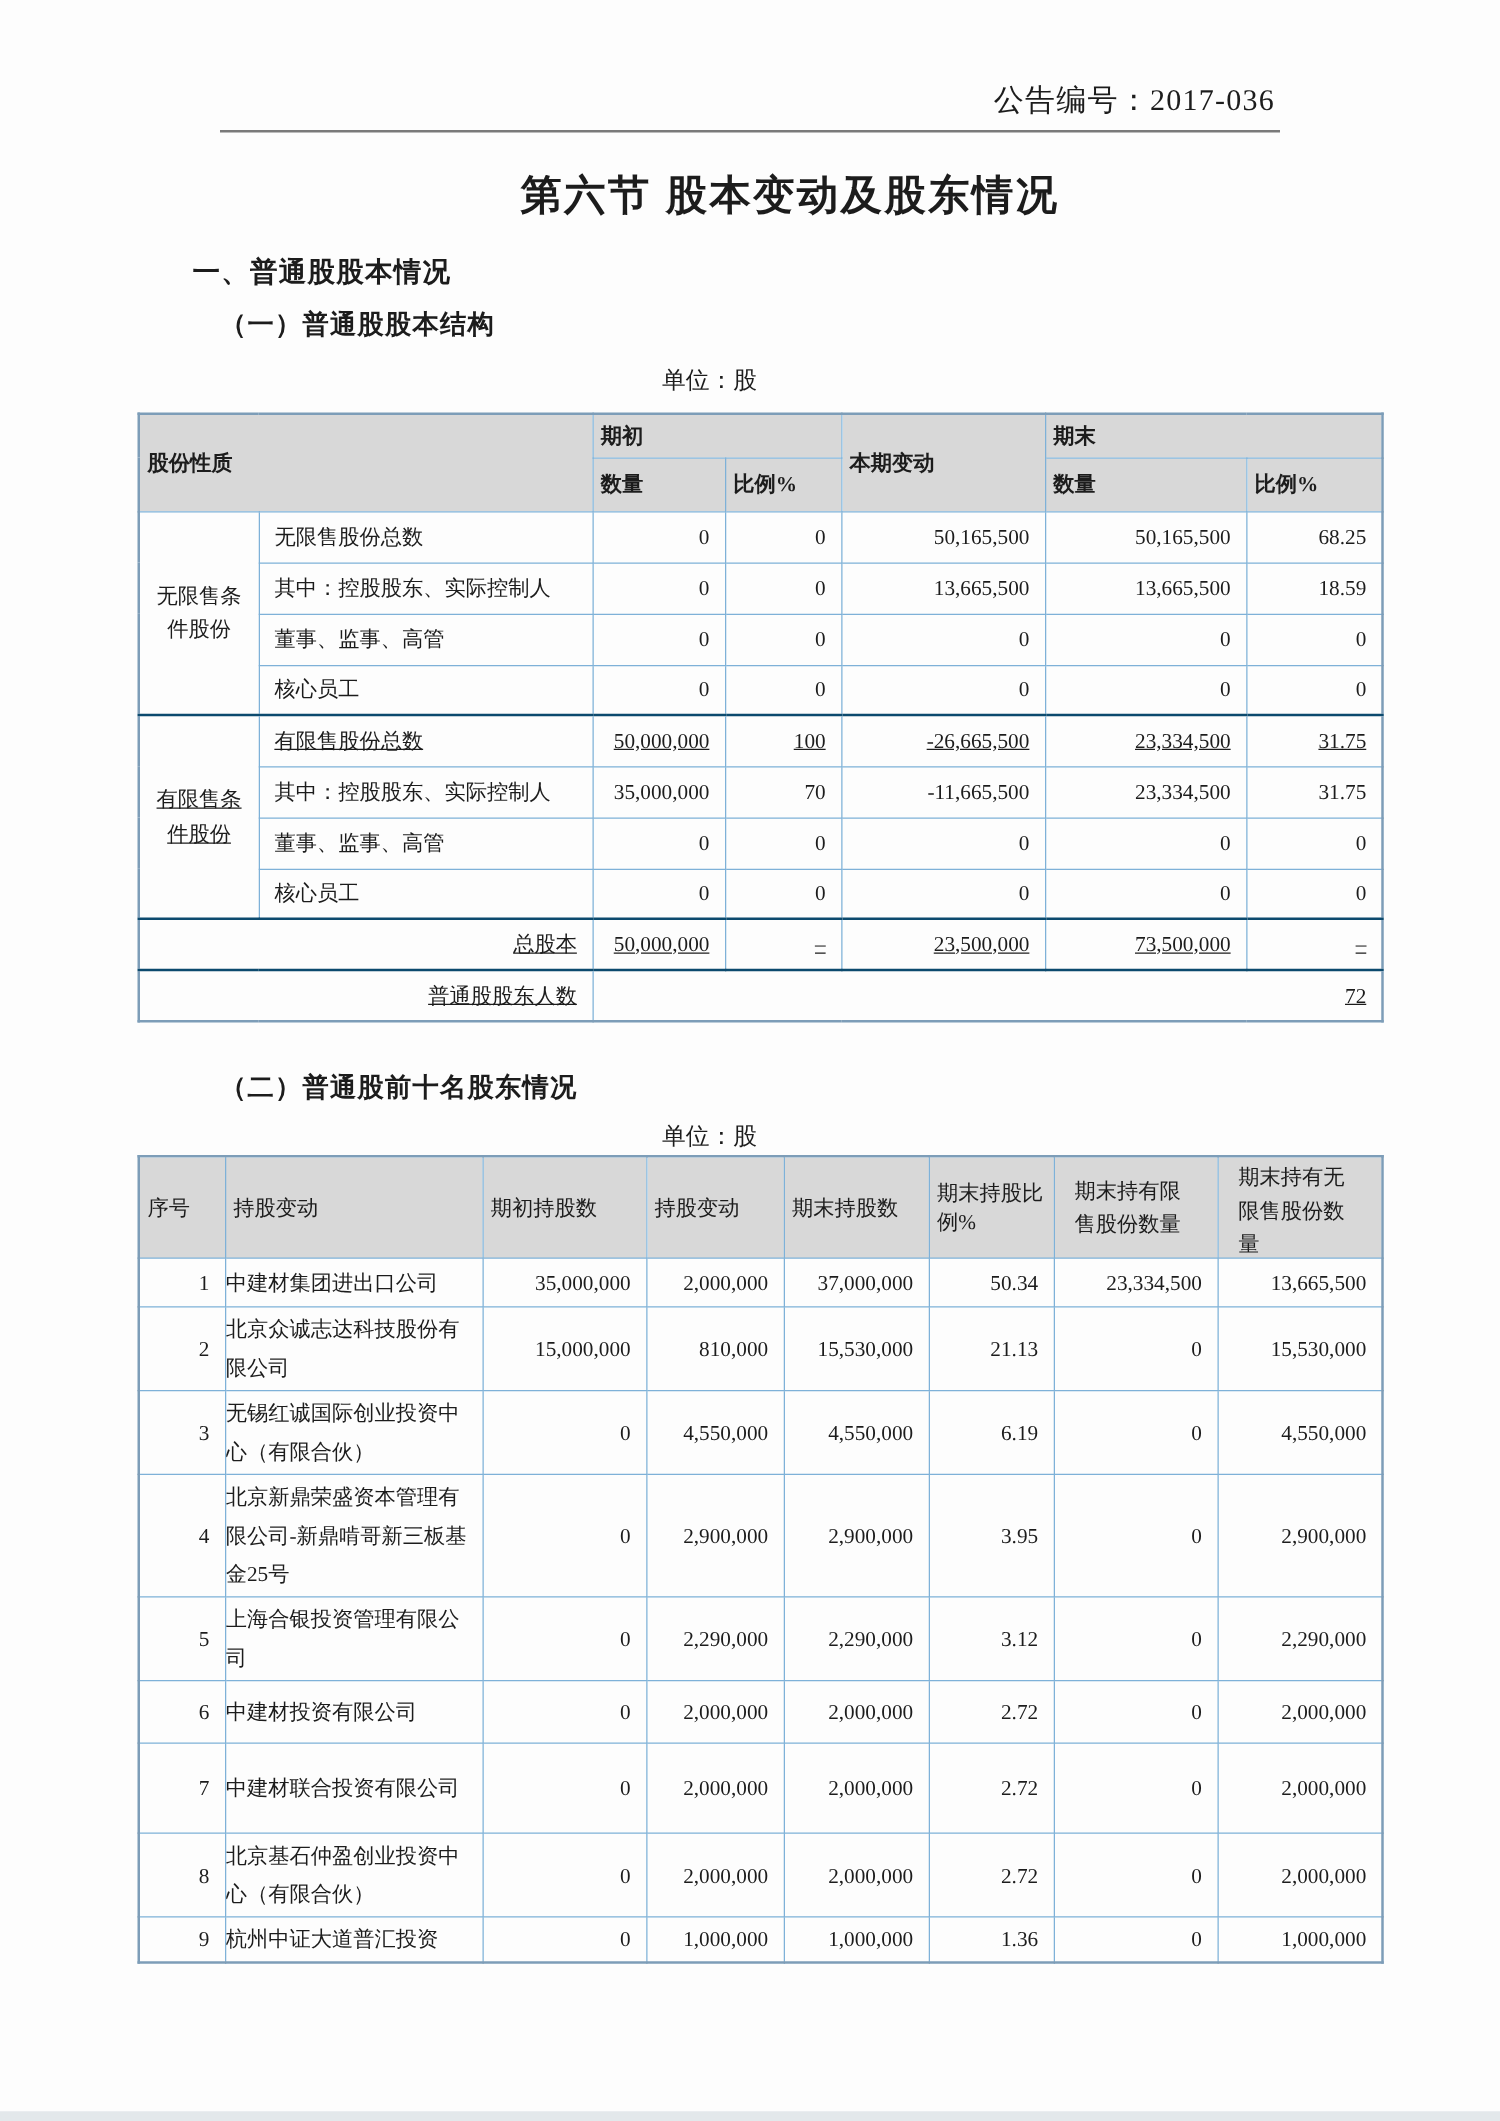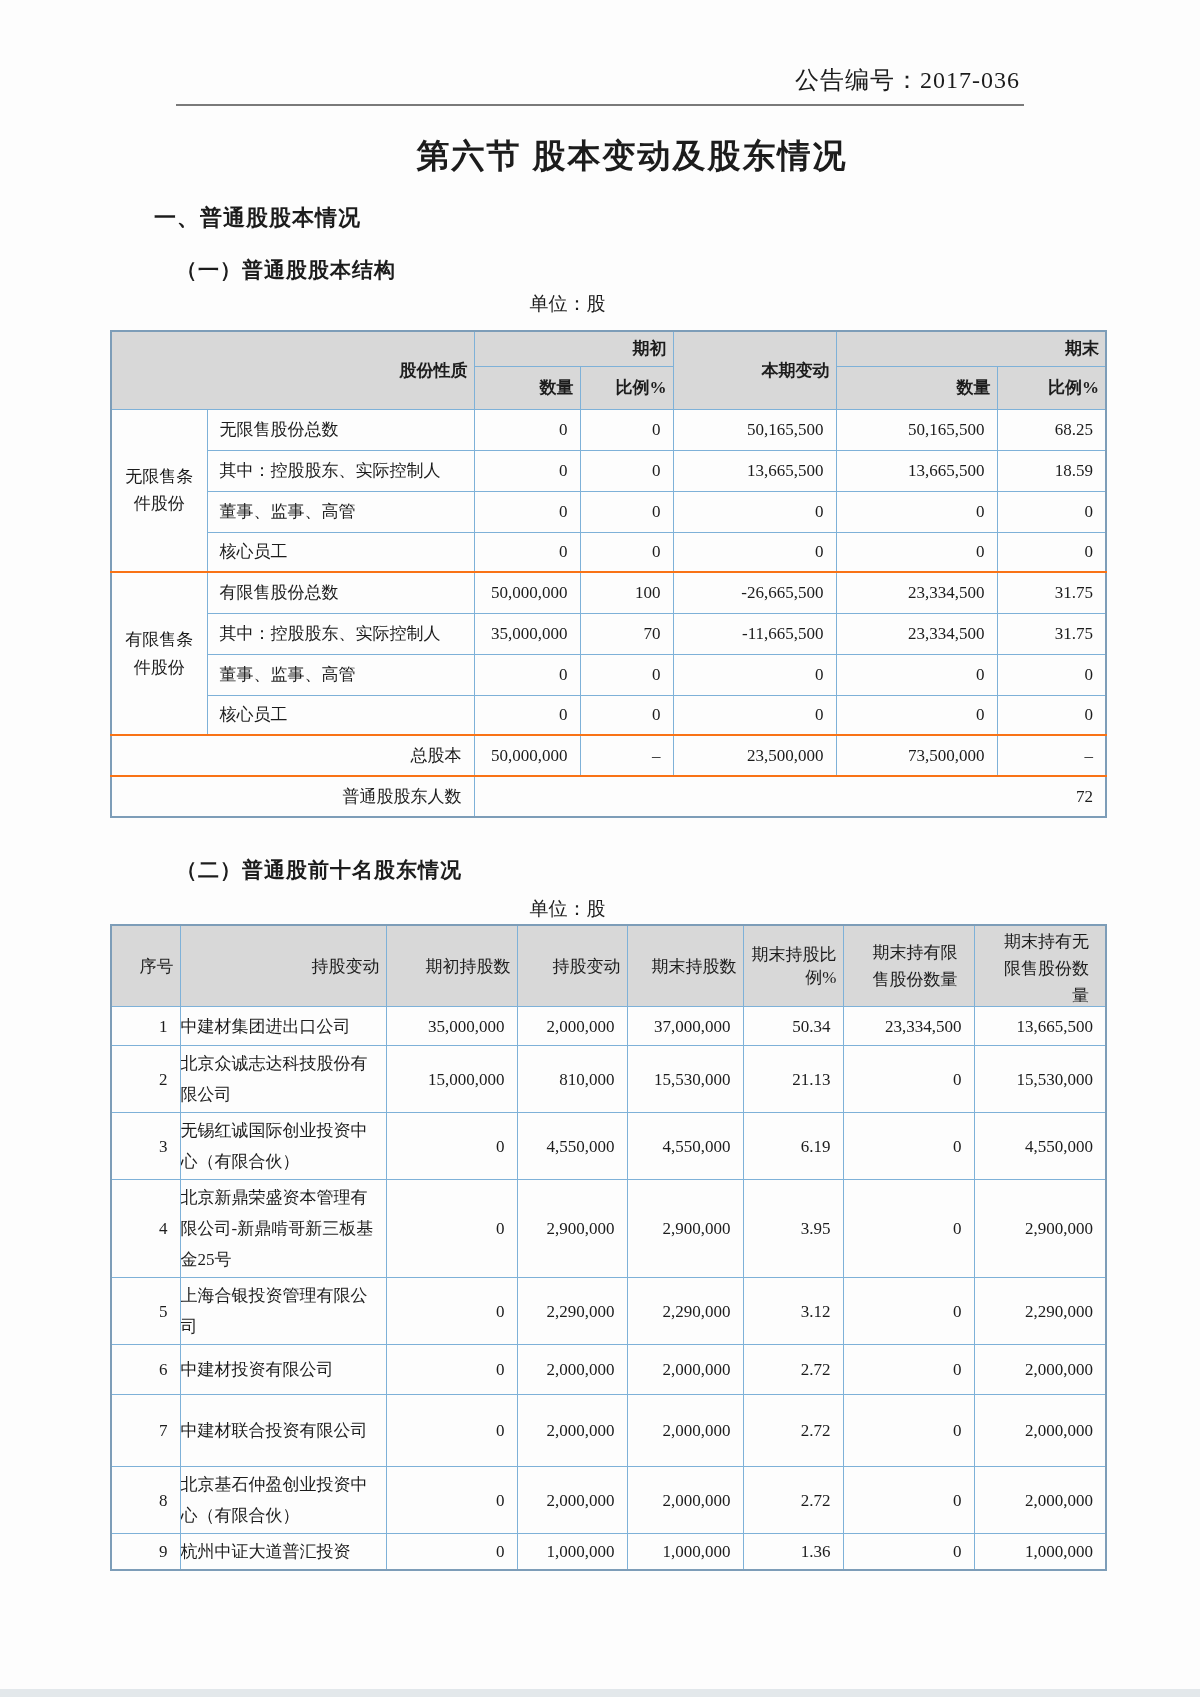--- a/index.html
+++ b/index.html
@@ -41,23 +41,23 @@
   }
   table.doc td, table.doc th{
     border:1px solid #7eb1d8;
     padding:2px 12px;
     vertical-align:middle;
     overflow:hidden;
     word-break:break-all;
     font-weight:400;
   }
   table.doc{border:2px solid #7d9db8;}
-  table.doc thead th{background:#d8d8d8;text-align:right;padding:2px 6px;}
+  table.doc thead th{background:#d8d8d8;text-align:left;padding:2px 6px;}
   .t1 thead th{font-weight:700;}
-  tr.sep td{border-top:2px solid #f97316;}
+  tr.sep td{border-top:2px solid #0c4a6e;text-decoration:underline;}
   .gl{text-align:center;padding:2px 20px;line-height:1.6;}
   .nm{text-align:left;padding-left:14px;}
   .num{text-align:right;padding-right:12px;}
   .ctr{text-align:right;margin-top:38px;}
   .bold{font-weight:700;}
   .t2 td{line-height:31px;}
   .t2 .nm{padding-left:0;}
   .h2clip{height:76px;overflow:hidden;line-height:27px;display:flex;flex-direction:column;justify-content:center;}
   .h2clip3{height:76px;overflow:hidden;line-height:27px;}
   .pad16{padding-left:16px !important;padding-right:16px !important;}
@@ -68,21 +68,21 @@
 </head>
 <body>
 
 <div class="page">
 
   <div class="doc-number">公告编号：2017-036</div>
   <div class="header-rule"></div>
   <h1 class="main-title">第六节 股本变动及股东情况</h1>
 
   <div class="sec-heading" style="top:203px">一、普通股股本情况</div>
-  <div class="sub-heading" style="top:256px">（一）普通股股本结构</div>
+  <div class="sub-heading" style="top:245px">（一）普通股股本结构</div>
   <div class="unit" style="top:291px">单位：股</div>
 
   <table class="doc t1" style="top:330px">
     <colgroup>
       <col style="width:96px">
         <col style="width:267px">
         <col style="width:106px">
       <col style="width:93px">
         <col style="width:163px">
         <col style="width:161px">

